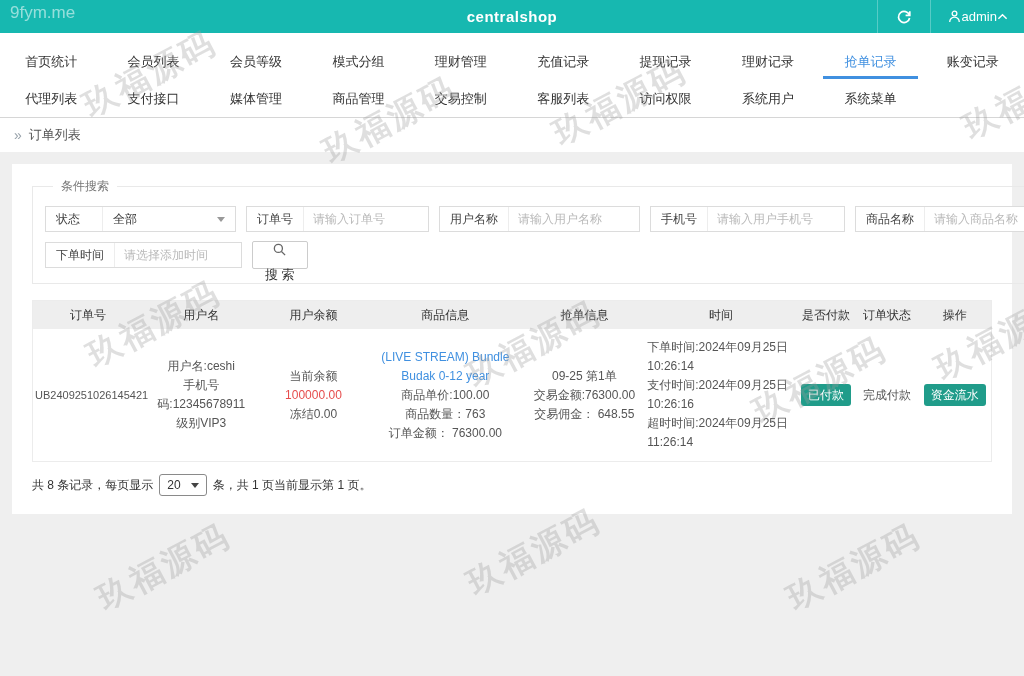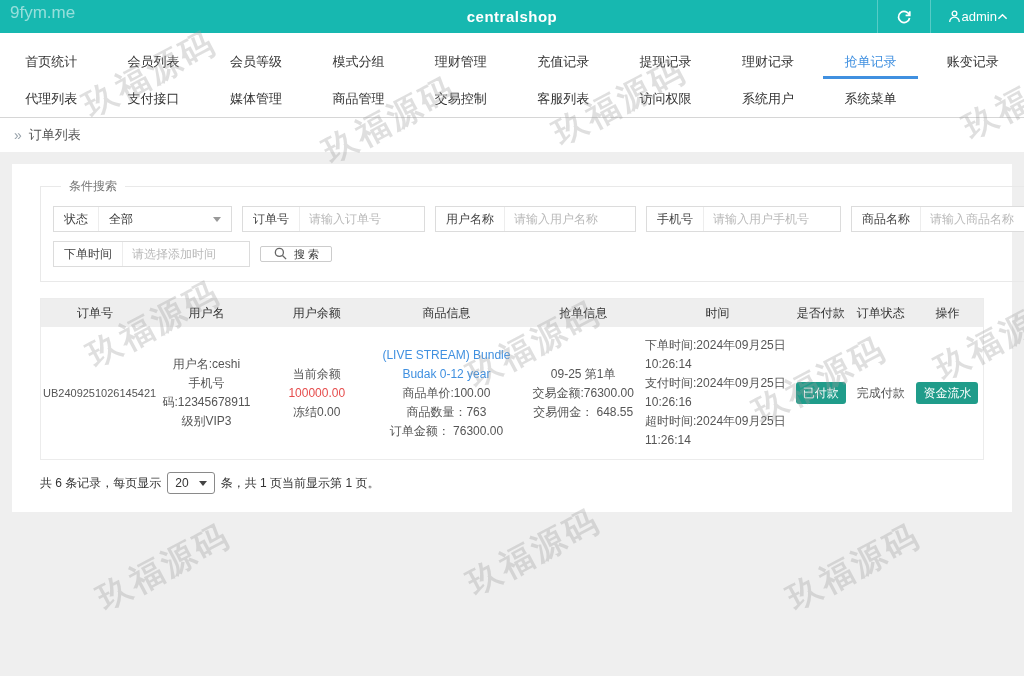--- a/index.html
+++ b/index.html
@@ -21,33 +21,33 @@
   .nav-item{height:37px;display:flex;align-items:center;justify-content:center;font-size:13px;color:#333;cursor:pointer;position:relative;white-space:nowrap;}
   .nav-item.active{color:var(--blue,#4090e0);}
   .nav-item.active::after{content:"";position:absolute;left:4px;right:4px;bottom:1px;height:3px;background:var(--blue,#4090e0);}
 
   
   .crumbbar{background:#fff;height:34px;display:flex;align-items:center;gap:7px;padding:0 14px;font-size:13px;color:#555;}
   .crumb-icon{color:#98a2aa;font-size:14px;}
 
   
   .content{padding:12px;}
-  .panel{background:#fff;min-height:269px;padding:14px 28px 18px;box-sizing:border-box;}
+  .panel{background:#fff;min-height:269px;padding:14px 20px 18px;box-sizing:border-box;}
 
   fieldset.search{border:1px solid #e9e9e9;padding:2px 12px 14px;margin:0;}
   legend{font-size:12px;color:#777;padding:0 8px;margin-left:8px;}
   .frow{display:flex;gap:10px;margin-top:9px;align-items:center;}
   .grp{display:flex;align-items:stretch;height:26px;border:1px solid #dcdcdc;background:#fff;box-sizing:border-box;}
   .grp .lbl{display:flex;align-items:center;padding:0 10px;font-size:12px;color:#444;white-space:nowrap;}
   .grp .ctrl{display:flex;align-items:center;border-left:1px solid #ededed;}
   .grp input{border:0;outline:0;padding:0 9px;font-size:12px;color:#333;height:100%;background:transparent;}
   .grp input::placeholder{color:#b9b9b9;}
-  .sel{display:flex;align-items:center;padding:0 10px;font-size:12px;color:#333;cursor:pointer;}
+  .sel{display:flex;align-items:center;padding:0 10px;font-size:12px;color:#333;cursor:pointer;margin-left:12px;}
   .caret{width:0;height:0;border-left:4px solid transparent;border-right:4px solid transparent;border-top:5px solid #999;margin-left:auto;}
-  .search-btn{height:16px;border:1px solid #ccc;background:#fff;display:flex;align-items:center;gap:6px;padding:0 12px;font-size:11px;color:#333;cursor:pointer;border-radius:2px;}
+  .search-btn{height:28px;border:1px solid #ccc;background:#fff;display:flex;align-items:center;gap:6px;padding:0 12px;font-size:13px;color:#333;cursor:pointer;border-radius:2px;flex-direction:column;}
 
   
   table.grid{width:100%;border-collapse:collapse;table-layout:fixed;margin-top:16px;border:1px solid #ececec;}
   .grid th{background:#eee;font-weight:normal;font-size:12px;color:#333;height:28px;padding:0 2px;}
   .grid td{font-size:12px;color:#555;text-align:center;vertical-align:middle;padding:9px 2px;line-height:19px;}
   .grid td.tleft{text-align:left;}
   .order-no{font-size:11px;white-space:nowrap;}
   .link{color:var(--blue,#4090e0);cursor:pointer;}
   .red{color:var(--red,#e64c4c);margin-top:28px;}
   .badge{display:inline-block;background:var(--green,#209c8a);color:#fff;font-size:12px;line-height:1;padding:5px 7px;border-radius:3px;}
@@ -233,21 +233,21 @@
               <div>超时时间:2024年09月25日 11:26:14</div>
             </td>
             <td><span class="badge">已付款</span></td>
             <td><span>完成付款</span></td>
             <td><span class="badge clickable">资金流水</span></td>
           </tr>
         </tbody>
       </table>
 
       <div class="pager">
-        <span>共 6 条记录，每页显示</span>
+        <span>共 8 条记录，每页显示</span>
         <span class="psel">
           <span>20</span>
           <span class="caret2"></span>
         </span>
         <span>条，共 1 页当前显示第 1 页。</span>
       </div>
 
     </div>
   </div>
 

